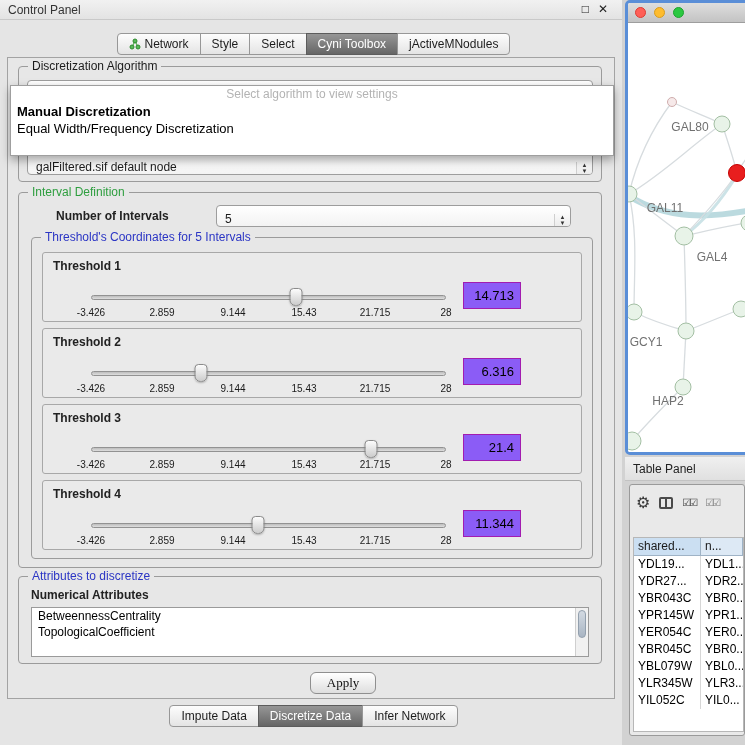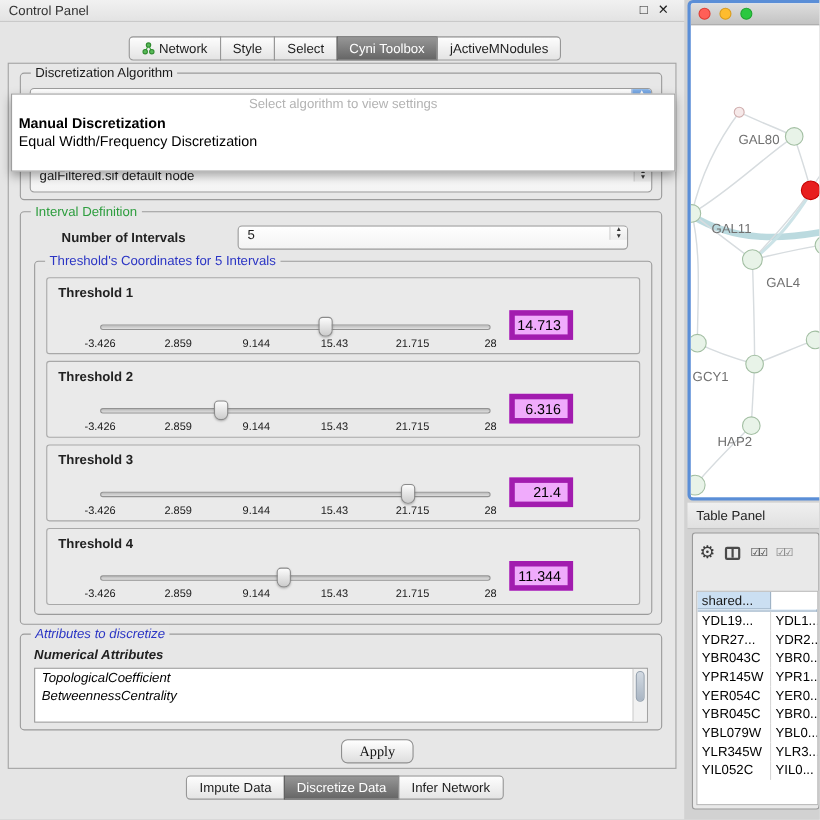--- a/index.html
+++ b/index.html
@@ -26,21 +26,21 @@
   .net-ico { width:12px; height:12px; }
 
   .content { position:absolute; left:7px; top:57px; width:608px; height:642px;
              background:#e7e7e7; border:1px solid #a3a3a3; border-radius:0; }
 
   .groupbox { position:absolute; border:1px solid #9b9b9b; border-radius:4px; }
   .legend { position:absolute; top:-8px; left:9px; background:#e7e7e7; padding:0 4px; font-size:12px; color:#1b1b1b; white-space:nowrap; }
   .legend.green { color:#2e9e3f; }
   .legend.blue  { color:#2b35c4; }
 
-  .combo { position:absolute; background:linear-gradient(#ffffff,#f3f3f3); border:1px solid #9d9d9d; border-radius:4px; display:flex; align-items:flex-start; overflow:hidden; }
+  .combo { position:absolute; background:linear-gradient(#ffffff,#f3f3f3); border:1px solid #9d9d9d; border-radius:4px; display:flex; align-items:flex-end; overflow:hidden; }
   .combo .val { flex:1; padding:0 8px; display:flex; align-items:center; font-size:12px; color:#1c1c1c; white-space:nowrap; overflow:hidden; }
   .stepper { width:16px; display:flex; flex-direction:column; align-items:center; justify-content:center; font-size:6px; line-height:6px; color:#333; border-left:1px solid #cfcfcf; background:linear-gradient(#fafafa,#ececec); }
   .stepper.blue { width:18px; background:linear-gradient(#86b4ea,#4c85d8); color:#fff; border-left:1px solid #3f74c4; border-radius:0 3px 3px 0; }
 
   .algo-group { left:10px; top:8px; right:12px; height:46px; }
   .algo-combo { left:8px; top:13px; right:8px; height:24px; }
 
   .dropdown { position:absolute; left:2px; top:27px; width:604px; background:#fff; border:1px solid #9f9f9f; box-shadow:0 4px 9px rgba(0,0,0,0.35); z-index:10; padding-bottom:18px; }
   .dd-placeholder { height:17px; line-height:17px; text-align:center; color:#b3b3b3; font-size:12px; }
   .dd-item { height:17px; line-height:17px; padding-left:6px; font-size:13px; color:#000; cursor:default; }
@@ -56,23 +56,23 @@
   .thresholds-group { left:12px; top:44px; right:8px; bottom:8px; }
 
   .thresh-box { position:relative; height:70px; margin:6px 10px 0 10px; background:#eaeaea; border:1px solid #a8a8a8; border-radius:3px; }
   .thresh-box:first-of-type { margin-top:14px; }
   .t-label { position:absolute; left:10px; top:6px; font-weight:bold; font-size:12px; }
   .slider { position:absolute; left:48px; top:42px; width:355px; height:26px; }
   .slider-track { position:absolute; left:0; right:0; top:0; height:5px; background:linear-gradient(#bdbdbd,#dedede); border:1px solid #929292; border-radius:3px; }
   .slider-handle { position:absolute; top:-7px; width:13px; height:18px; background:linear-gradient(#fcfcfc,#cccccc); border:1px solid #8b8b8b; border-radius:4px 4px 6px 6px; transform:translateX(-50%); box-shadow:0 1px 2px rgba(0,0,0,0.25); }
   .ticks { position:absolute; left:0; right:0; top:12px; height:12px; font-size:10px; color:#1a1a1a; }
   .tick { position:absolute; transform:translateX(-50%); white-space:nowrap; }
-  .value-box { position:absolute; right:60px; top:29px; width:58px; height:27px; background:#f0abfc; border:5px solid #a21caf; font-size:13px; display:flex; align-items:center; justify-content:flex-end; padding-right:6px; color:#000; }
-
-  .attributes-group { left:10px; top:518px; right:12px; height:88px;font-style:italic; }
+  .value-box { position:absolute; right:60px; top:29px; width:58px; height:27px; background:#8b5cf6; border:1px solid #a21caf; font-size:13px; display:flex; align-items:center; justify-content:flex-end; padding-right:6px; color:#000; }
+
+  .attributes-group { left:10px; top:518px; right:12px; height:88px; }
   .attr-label { position:absolute; left:12px; top:11px; font-weight:bold; font-size:12px; }
   .listbox { position:absolute; left:12px; right:12px; top:30px; height:50px; background:#fff; border:1px solid #9a9a9a; overflow:hidden; }
   .list-item { height:16px; line-height:16px; padding-left:6px; font-size:12px; color:#000; }
   .vscroll { position:absolute; right:0; top:0; bottom:0; width:13px; background:#f1f1f1; border-left:1px solid #cfcfcf; }
   .vscroll .thumb { position:absolute; left:2px; top:2px; width:8px; height:28px; background:linear-gradient(#d3dae2,#a9b5c3); border:1px solid #93a0ae; border-radius:4px; }
 
   .apply { position:absolute; left:calc(50% - 33px); top:614px; width:66px; height:22px; background:linear-gradient(#ffffff,#dedede); border:1px solid #8f8f8f; border-radius:6px; font-size:13px; font-family:Liberation Serif, serif; color:#111;margin-left:32px; }
 
   
   .net-window { position:absolute; left:625px; top:0; width:130px; height:455px; border:3px solid #5a8ed7; border-radius:5px; background:#fff; overflow:hidden; }
@@ -86,21 +86,21 @@
   
   .tp-titlebar { position:absolute; left:625px; top:457px; width:120px; height:24px; background:linear-gradient(#f0f0f0,#e0e0e0); border-bottom:1px solid #c2c2c2; display:flex; align-items:center; padding-left:8px; font-size:12px; color:#222; }
   .table-window { position:absolute; left:629px; top:484px; width:116px; height:252px; background:#e9e9e9; border:1px solid #9a9a9a; border-radius:3px; }
   .tp-toolbar { position:absolute; left:6px; top:5px; right:0; height:26px; display:flex; align-items:center; gap:9px; }
   .tb-ico { color:#3a3a3a; font-size:16px; line-height:16px; cursor:default; }
   .col-ico { width:14px; height:12px; border:2px solid #4a4a4a; border-radius:2px; position:relative; }
   .col-ico::before { content:""; position:absolute; left:4px; top:0; bottom:0; width:2px; background:#4a4a4a; }
   .checks { font-size:10px; letter-spacing:-2px; color:#3a3a3a; }
   .checks.dim { color:#7c7c7c; }
   .tp-table { position:absolute; left:3px; right:0; top:52px; bottom:3px; background:#fff; border:1px solid #b7b7b7; overflow:hidden; }
-  .tp-header { display:flex; height:18px;flex-direction:column; }
+  .tp-header { display:flex; height:18px; }
   .th { font-size:12px; color:#1a1a1a; padding:1px 0 0 4px; border-right:1px solid #9fb3c6; border-bottom:1px solid #9fb3c6; overflow:hidden; white-space:nowrap; }
   .th.c1 { width:67px; background:#cbdff2; }
   .th.c2 { flex:1; background:#dde9f5; }
   .tr { display:flex; height:17px; }
   .td { font-size:12px; color:#000; padding:1px 0 0 4px; overflow:hidden; white-space:nowrap; }
   .td.c1 { width:67px; border-right:1px solid #d7d7d7; }
   .td.c2 { flex:1; }
 
   svg text { font-family:"Liberation Sans",sans-serif; }
 </style>
@@ -254,22 +254,22 @@
             </div>
             <div class="value-box">11.344</div>
           </div>
         </div>
       </div>
 
       <div class="groupbox attributes-group">
         <span class="legend blue">Attributes to discretize</span>
         <div class="attr-label">Numerical Attributes</div>
         <div class="listbox">
+          <div class="list-item">BetweennessCentrality</div>
           <div class="list-item">TopologicalCoefficient</div>
-          <div class="list-item">BetweennessCentrality</div>
           <div class="vscroll">
               <div class="thumb"></div>
             </div>
         </div>
       </div>
 
       <button class="apply">Apply</button>
     </div>
 
     <div class="tabrow bottom">

